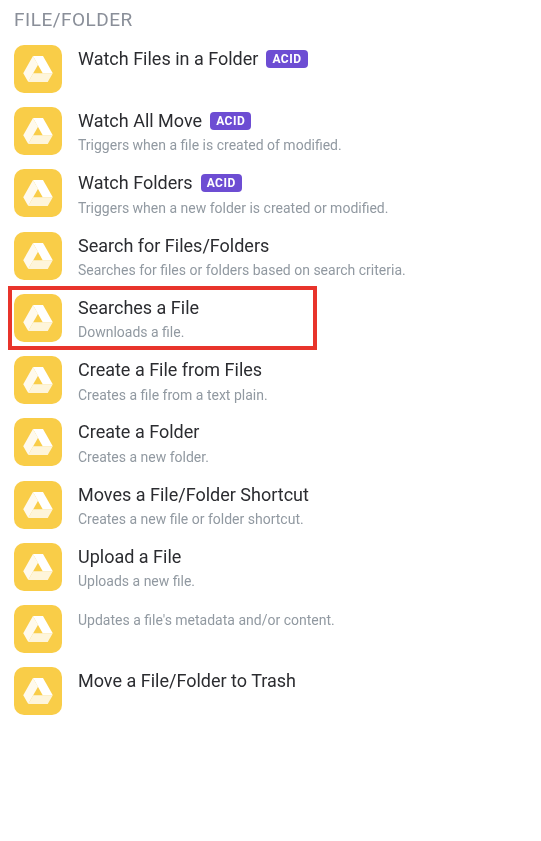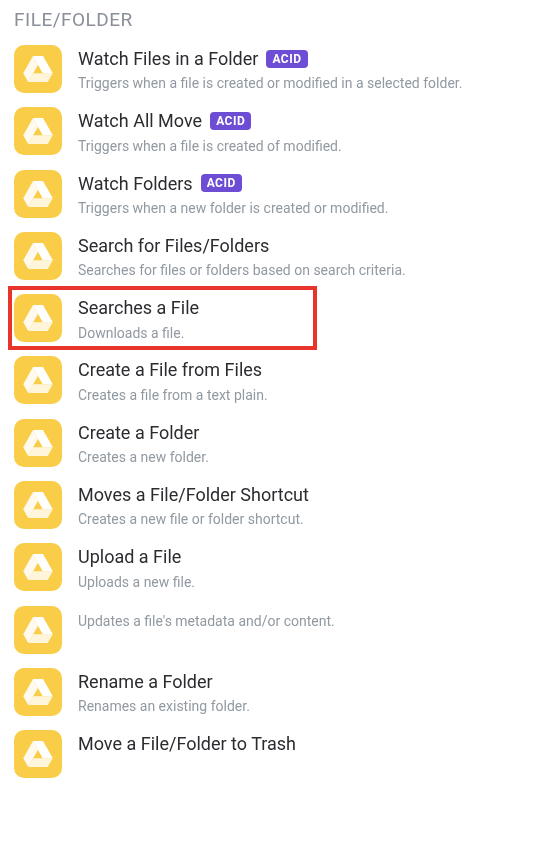--- a/index.html
+++ b/index.html
@@ -83,21 +83,20 @@
           <polygon points="33,0 67,0 100,58 66,58" fill="#ffffff"></polygon>
           <polygon points="33,0 0,58 17,88 50,30" fill="#ffffff" opacity="0.9"></polygon>
           <polygon points="100,58 83,88 17,88 34,58" fill="#ffffff" opacity="0.8"></polygon>
         </svg>
       </div>
       <div class="text">
         <div class="title-row">
           <span class="title">Watch Files in a Folder</span>
           <span class="badge">ACID</span>
         </div>
-        <div class="desc">Triggers when a file is created or modified in a selected folder.</div>
       </div>
     </div>
     <div class="item">
       <div class="icon">
         <svg viewBox="0 0 100 88">
           <polygon points="33,0 67,0 100,58 66,58" fill="#ffffff"></polygon>
           <polygon points="33,0 0,58 17,88 50,30" fill="#ffffff" opacity="0.9"></polygon>
           <polygon points="100,58 83,88 17,88 34,58" fill="#ffffff" opacity="0.8"></polygon>
         </svg>
       </div>
@@ -218,35 +217,20 @@
     <div class="item">
       <div class="icon">
         <svg viewBox="0 0 100 88">
           <polygon points="33,0 67,0 100,58 66,58" fill="#ffffff"></polygon>
           <polygon points="33,0 0,58 17,88 50,30" fill="#ffffff" opacity="0.9"></polygon>
           <polygon points="100,58 83,88 17,88 34,58" fill="#ffffff" opacity="0.8"></polygon>
         </svg>
       </div>
       <div class="text">
         <div class="desc">Updates a file's metadata and/or content.</div>
-      </div>
-    </div>
-    <div class="item">
-      <div class="icon">
-        <svg viewBox="0 0 100 88">
-          <polygon points="33,0 67,0 100,58 66,58" fill="#ffffff"></polygon>
-          <polygon points="33,0 0,58 17,88 50,30" fill="#ffffff" opacity="0.9"></polygon>
-          <polygon points="100,58 83,88 17,88 34,58" fill="#ffffff" opacity="0.8"></polygon>
-        </svg>
-      </div>
-      <div class="text">
-        <div class="title-row">
-          <span class="title">Rename a Folder</span>
-        </div>
-        <div class="desc">Renames an existing folder.</div>
       </div>
     </div>
     <div class="item">
       <div class="icon">
         <svg viewBox="0 0 100 88">
           <polygon points="33,0 67,0 100,58 66,58" fill="#ffffff"></polygon>
           <polygon points="33,0 0,58 17,88 50,30" fill="#ffffff" opacity="0.9"></polygon>
           <polygon points="100,58 83,88 17,88 34,58" fill="#ffffff" opacity="0.8"></polygon>
         </svg>
       </div>

